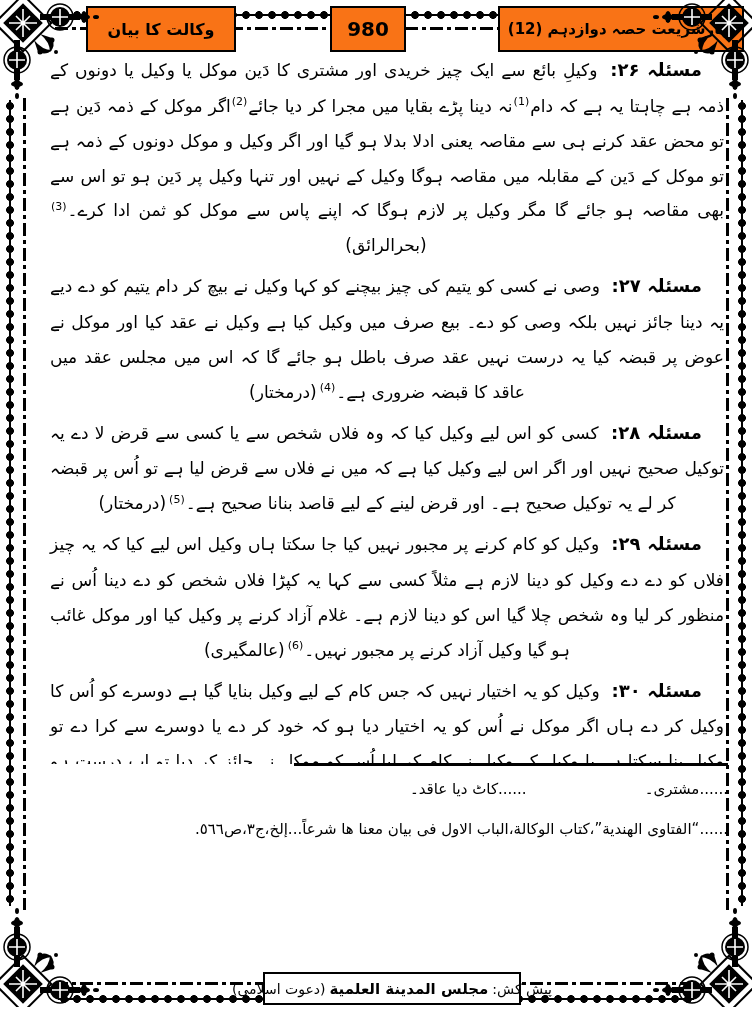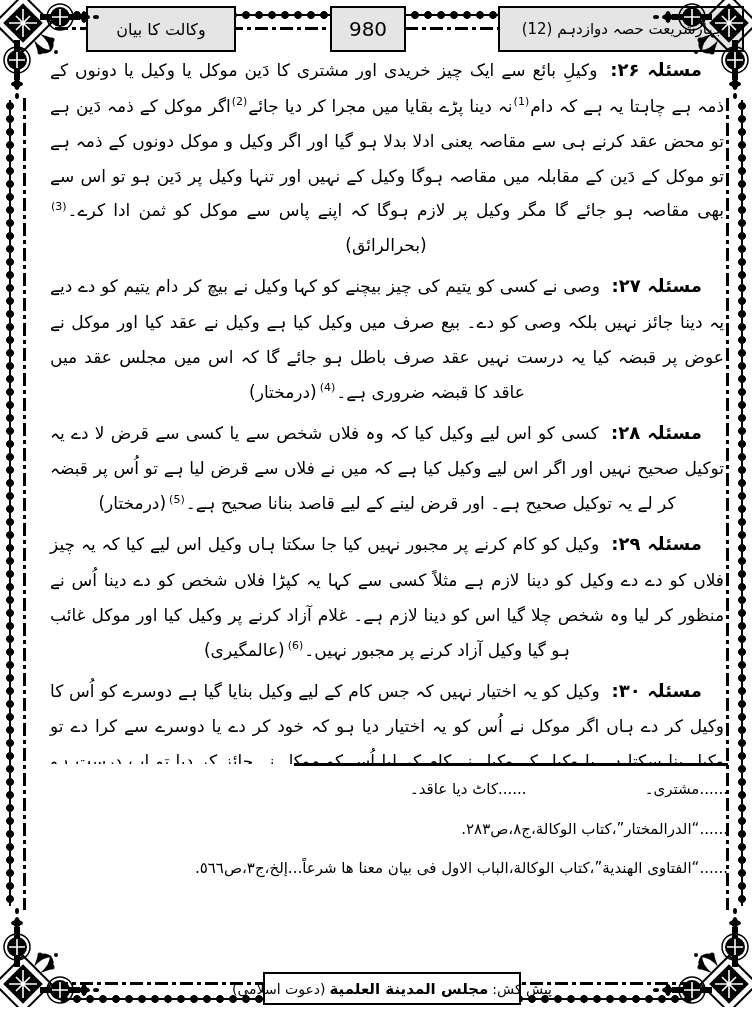--- a/index.html
+++ b/index.html
@@ -44,23 +44,23 @@
     z-index:1;
   }
   .corner { position:absolute; width:100px; height:100px; z-index:3; }
   .corner.tl { left:0; top:6; }
   .corner.tr { right:0; top:6; transform:scaleX(-1); }
   .corner.bl { left:0; bottom:4px; transform:scaleY(-1); }
   .corner.br { right:0; bottom:4px; transform:scale(-1,-1); }
   
   .hbox {
     position:absolute; top:6px; height:46px;
-    border:2.5px solid #000; background:#e5e5e5;
+    border:2.5px solid #000; background:#f97316;
     display:flex; align-items:center; justify-content:center;
-    z-index:2; font-weight:normal;
+    z-index:2; font-weight:bold;
   }
   .hbox.left  { left:86px;  width:150px; font-size:16px; }
   .hbox.mid   { left:330px; width:76px;  font-size:20px; font-family:"DejaVu Sans",sans-serif; }
   .hbox.right { left:498px; width:246px; font-size:15px; }
   
   .page-body {
     position:absolute; left:46px; top:52px; width:682px; height:712px;
     overflow:hidden; z-index:2;
   }
   .masala {
@@ -248,23 +248,20 @@
     <p class="masala" dir="rtl"><b class="mlabel">مسئلہ ۳۰:</b> <span>وکیل کو یہ اختیار نہیں کہ جس کام کے لیے وکیل بنایا گیا ہے دوسرے کو اُس کا وکیل کر دے ہاں اگر موکل نے اُس کو یہ اختیار دیا ہو کہ خود کر دے یا دوسرے سے کرا دے تو وکیل بنا سکتا ہے یا وکیل کے وکیل نے کام کر لیا اُس کو موکل نے جائز کر دیا تو اب درست ہو گیا۔ وکیل سے کہہ دیا جو کچھ تو کرے منظور ہے وکیل نے وکیل کر لیا یہ توکیل درست ہے اور یہ وکیلِ ثانی موکل کا وکیل قرار پائے گا وکیل کا وکیل نہیں یعنی اگر وکیل اوّل مر جائے یا مجنون ہو جائے یا معزول کر دیا جائے تو اس کا اثر وکیل ثانی پر کچھ نہیں اور اگر وکیل اوّل نے ثانی کو معزول کر دیا معزول ہو جائے گا۔ اگر وکیل اوّل نے دوسرے کو وکیل بناتے</span></p>
   </div>
 
 <div class="fn-rule"></div>
 <div class="footnotes">
     <div class="fn-row" dir="rtl">
       <span>......مشتری۔</span>
       <span>......کاٹ دیا عاقد۔</span>
     </div>
     <div class="fn-row" dir="rtl">
-      <span>......“الدرالمختار”،کتاب الوکالة،ج۸،ص۲۸۳.</span>
-    </div>
-    <div class="fn-row" dir="rtl">
       <span>......“الفتاوی الھندیة”،کتاب الوکالة،الباب الاول فی بیان معنا ھا شرعاً...إلخ،ج۳،ص٥٦٦.</span>
     </div>
   </div>
 
 <div class="fbox">
   <span>پیش کش:</span>
   <span class="brand">مجلس المدینة العلمیة</span>
   <span>(دعوت اسلامی)</span>
 </div>
 

